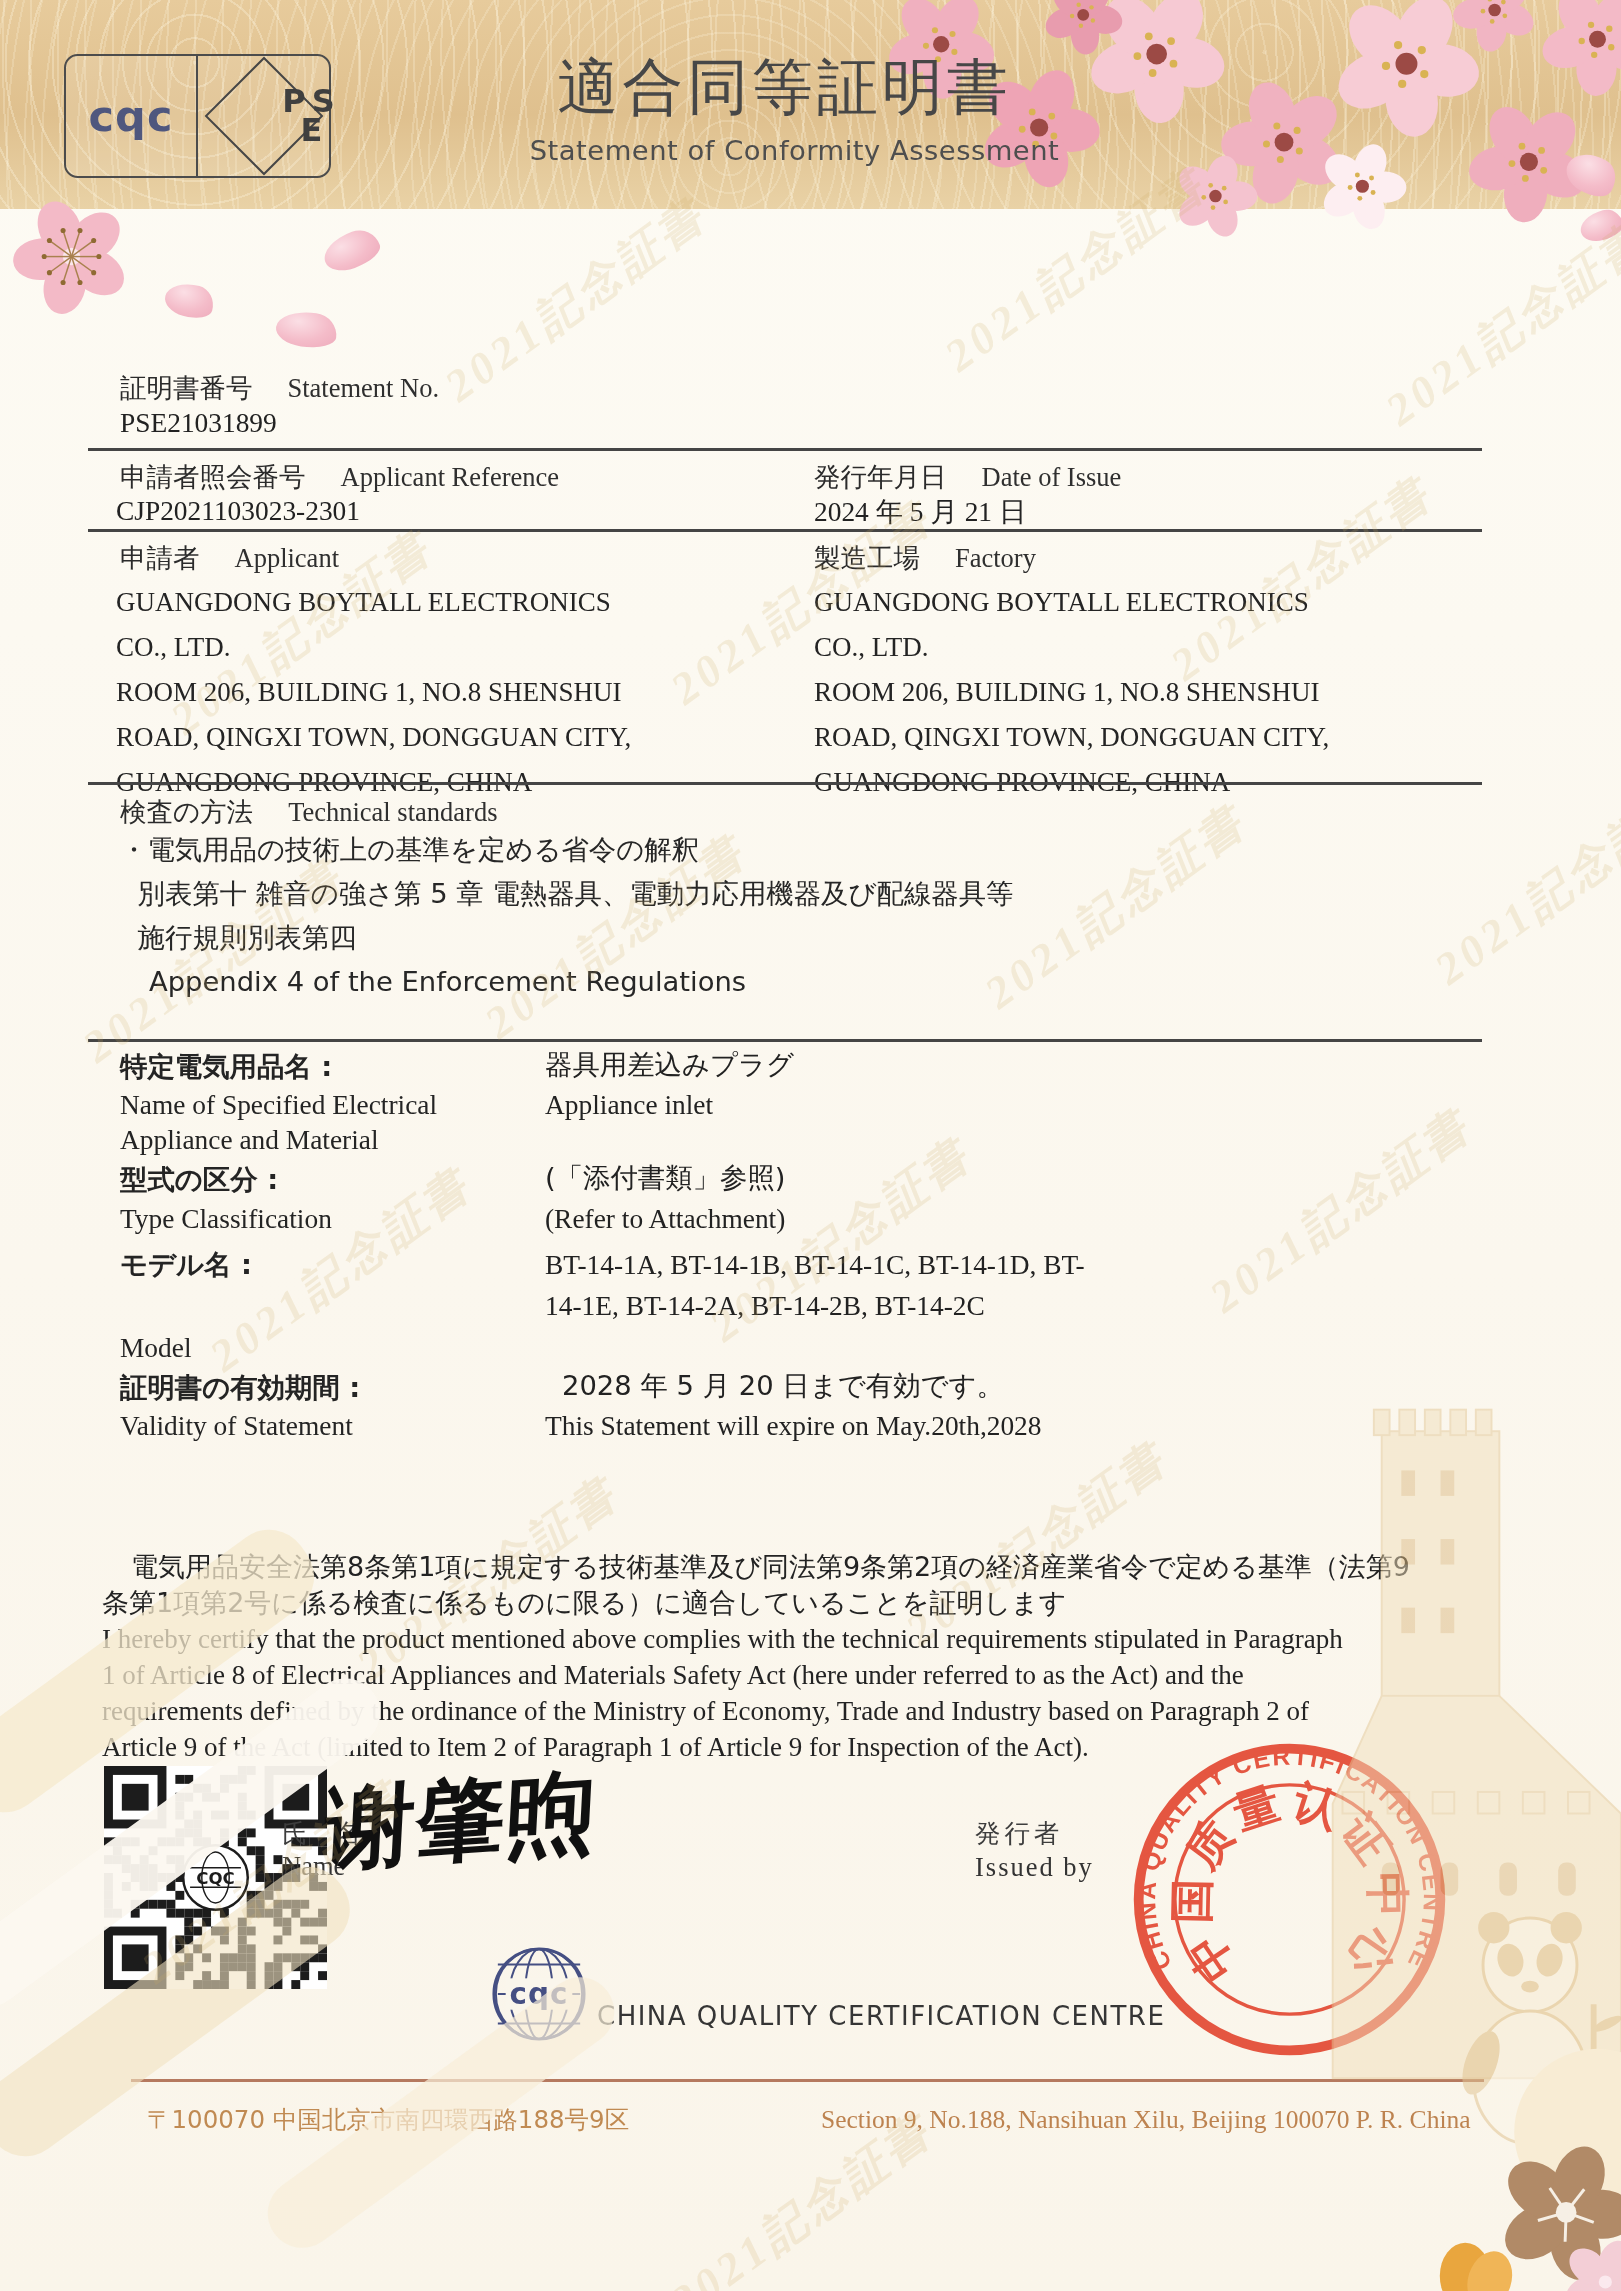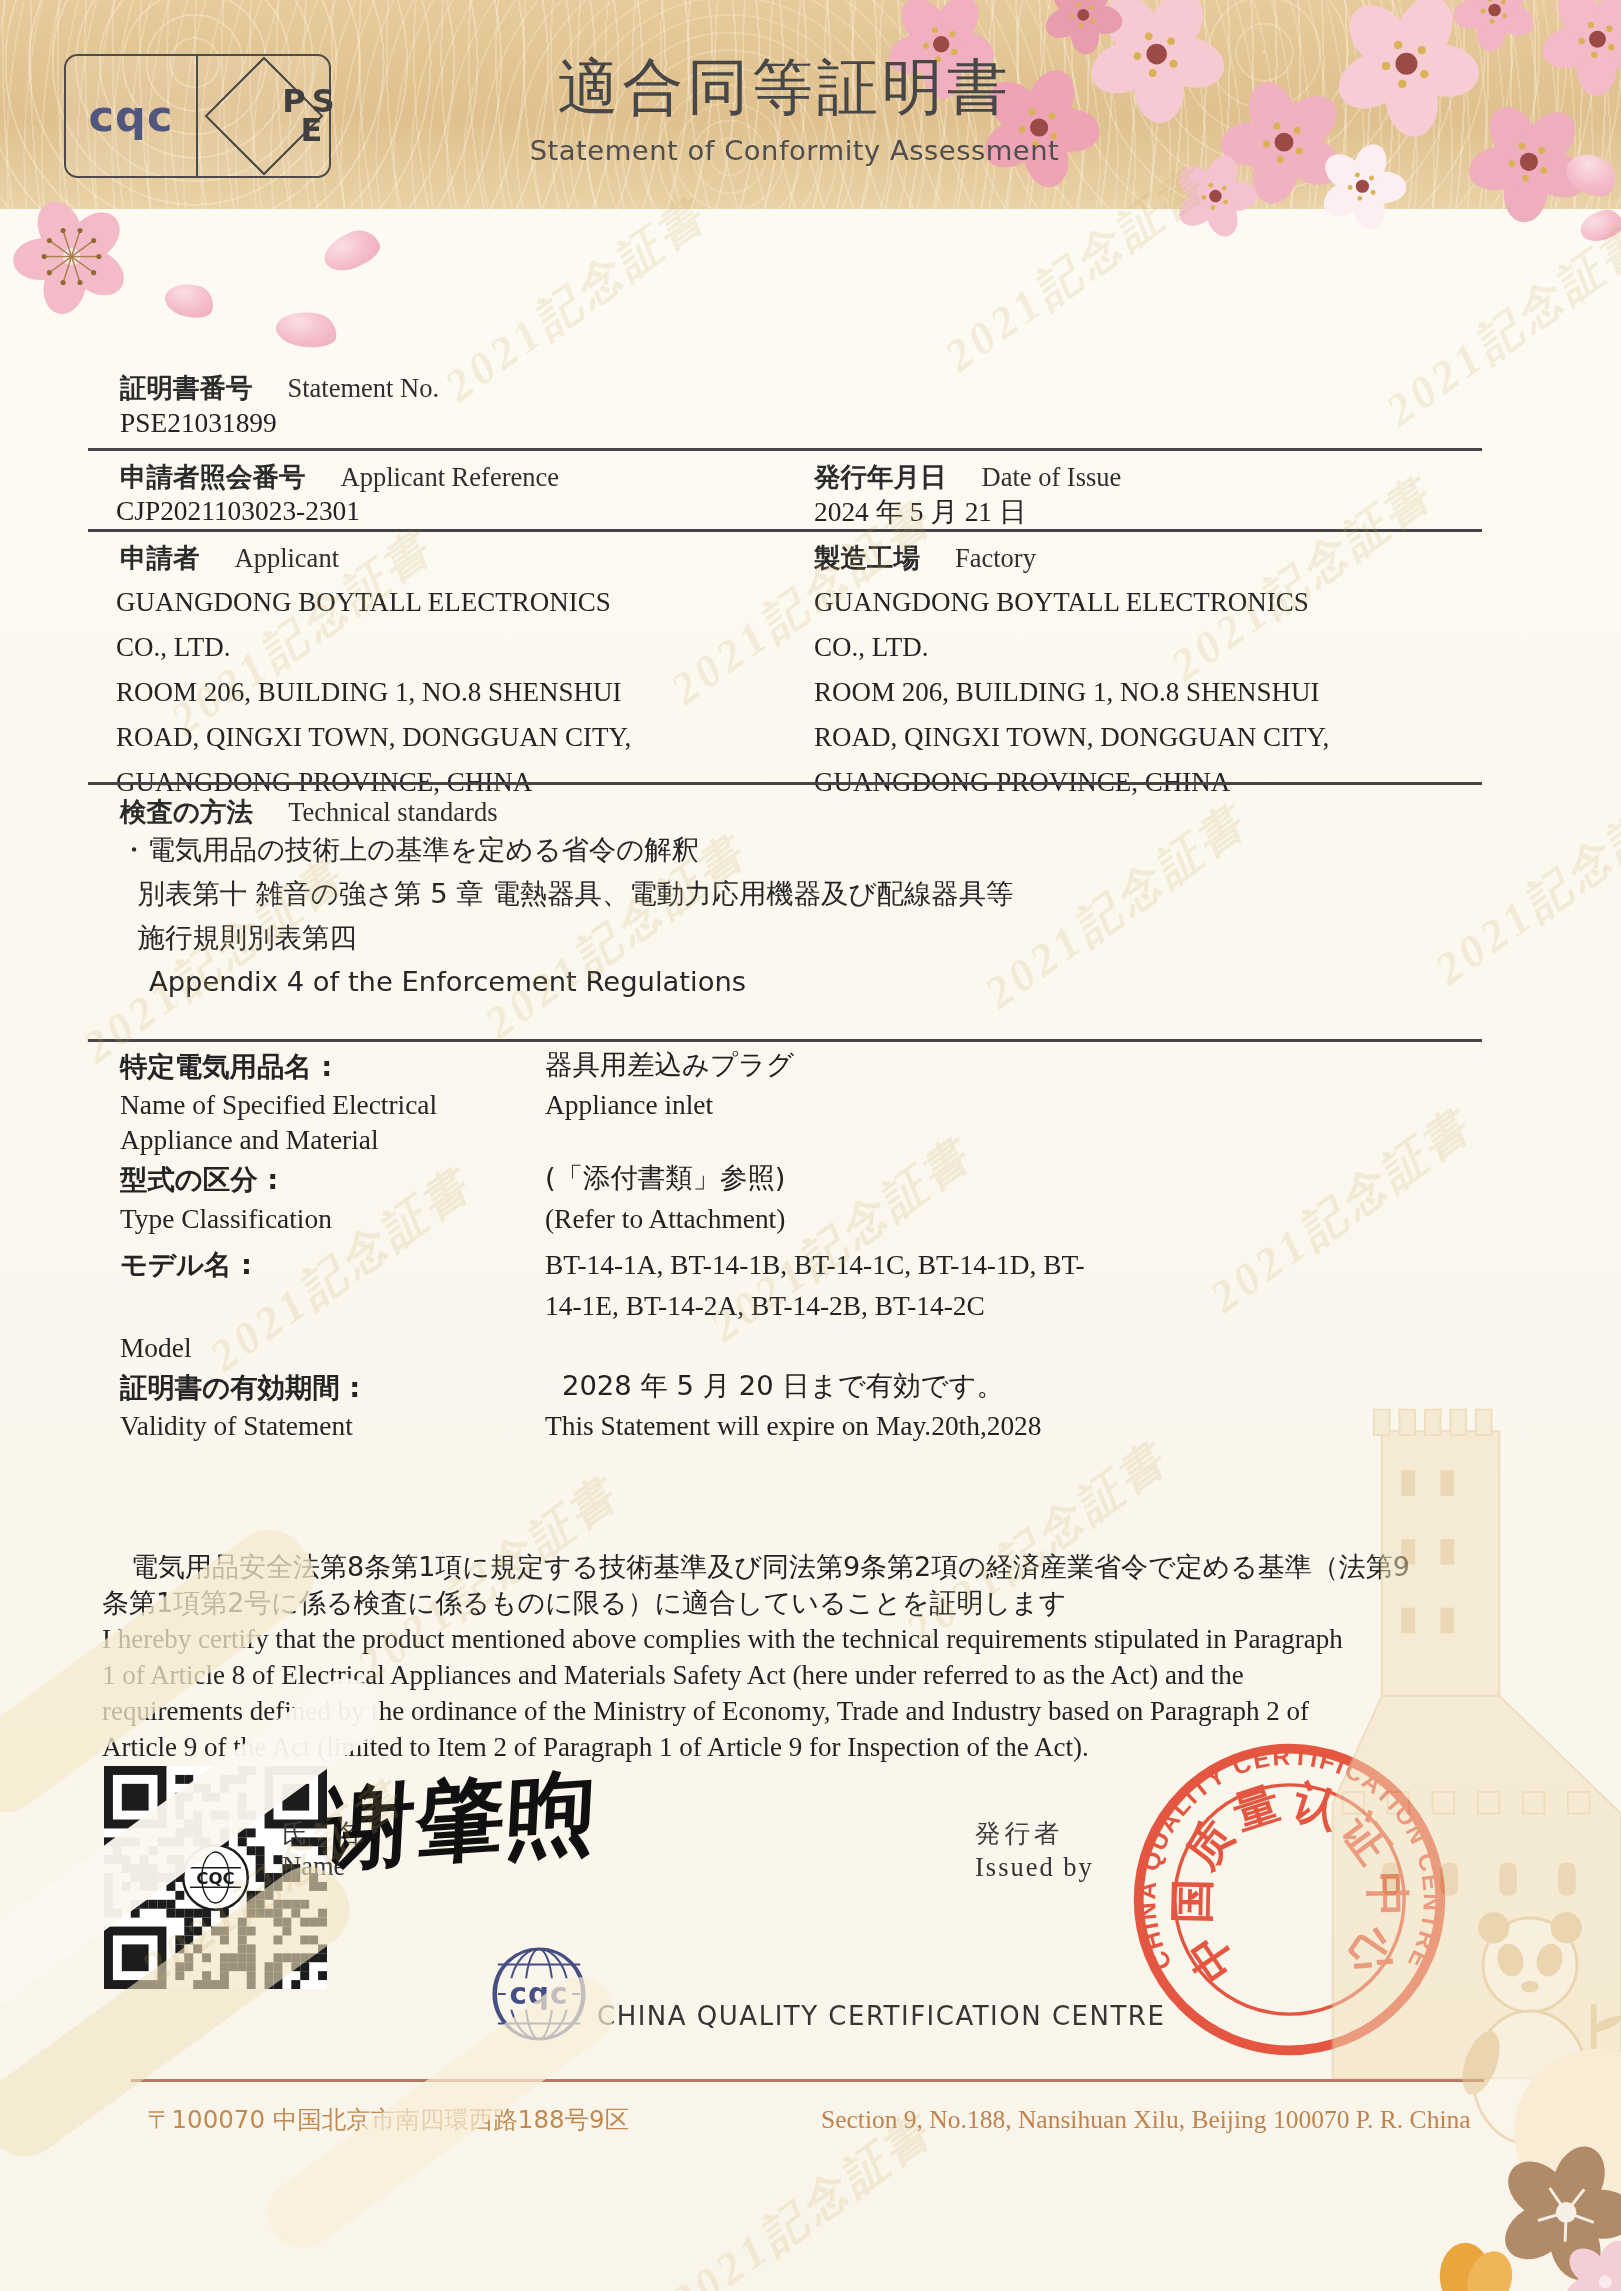--- a/index.html
+++ b/index.html
@@ -28,21 +28,21 @@
   .pse-l1{font-size:32px;letter-spacing:5.9px;}
   .pse-l2{font-size:32px;}
   .doc-title{position:absolute;left:412px;top:47px;width:745px;text-align:center;
         font-family:"Liberation Serif",serif;font-size:61px;color:#474747;letter-spacing:3.9px;white-space:nowrap;}
   .doc-subtitle{position:absolute;left:412px;top:135px;width:765px;text-align:center;
         font-family:"DejaVu Sans",sans-serif;font-size:27.4px;color:#4e4e4e;letter-spacing:0.5px;white-space:nowrap;}
   
   .rule{position:absolute;left:88px;width:1394px;height:2.9px;background:#454545;}
   .rule-footer{position:absolute;left:131px;top:2079px;width:1353px;height:2.9px;background:#b5795f;}
   .lab-row{position:absolute;display:flex;align-items:baseline;gap:35px;white-space:nowrap;}
-  .lab-jp{font-family:"DejaVu Sans",sans-serif;font-weight:700;font-size:26.5px;color:#2b2b2b;}
+  .lab-jp{font-family:"DejaVu Sans",sans-serif;font-weight:400;font-size:26.5px;color:#2b2b2b;}
   .lab-en{font-family:"Liberation Serif",serif;font-size:26.5px;color:#2f2f2f;}
   .val{position:absolute;font-size:27.4px;color:#222;white-space:nowrap;}
   .addr{position:absolute;width:706px;font-size:27px;color:#242424;line-height:45px;white-space:nowrap;}
   .tech-lines{position:absolute;left:120px;top:828px;font-size:27.4px;color:#272727;line-height:44px;white-space:nowrap;}
   .tech-lines div{font-family:"DejaVu Sans",sans-serif;}
   .tech-lines div:nth-child(2),.tech-lines div:nth-child(3){margin-left:17.6px;}
   .tech-lines div:nth-child(4){margin-left:29px;}
   .tech-lines div:nth-child(5){margin-left:21.6px;font-family:"Liberation Serif",serif;}
   .app-lab{position:absolute;left:120px;font-size:27.4px;color:#242424;white-space:nowrap;}
   .app-val{position:absolute;left:545px;font-size:27.4px;color:#222;white-space:nowrap;}

